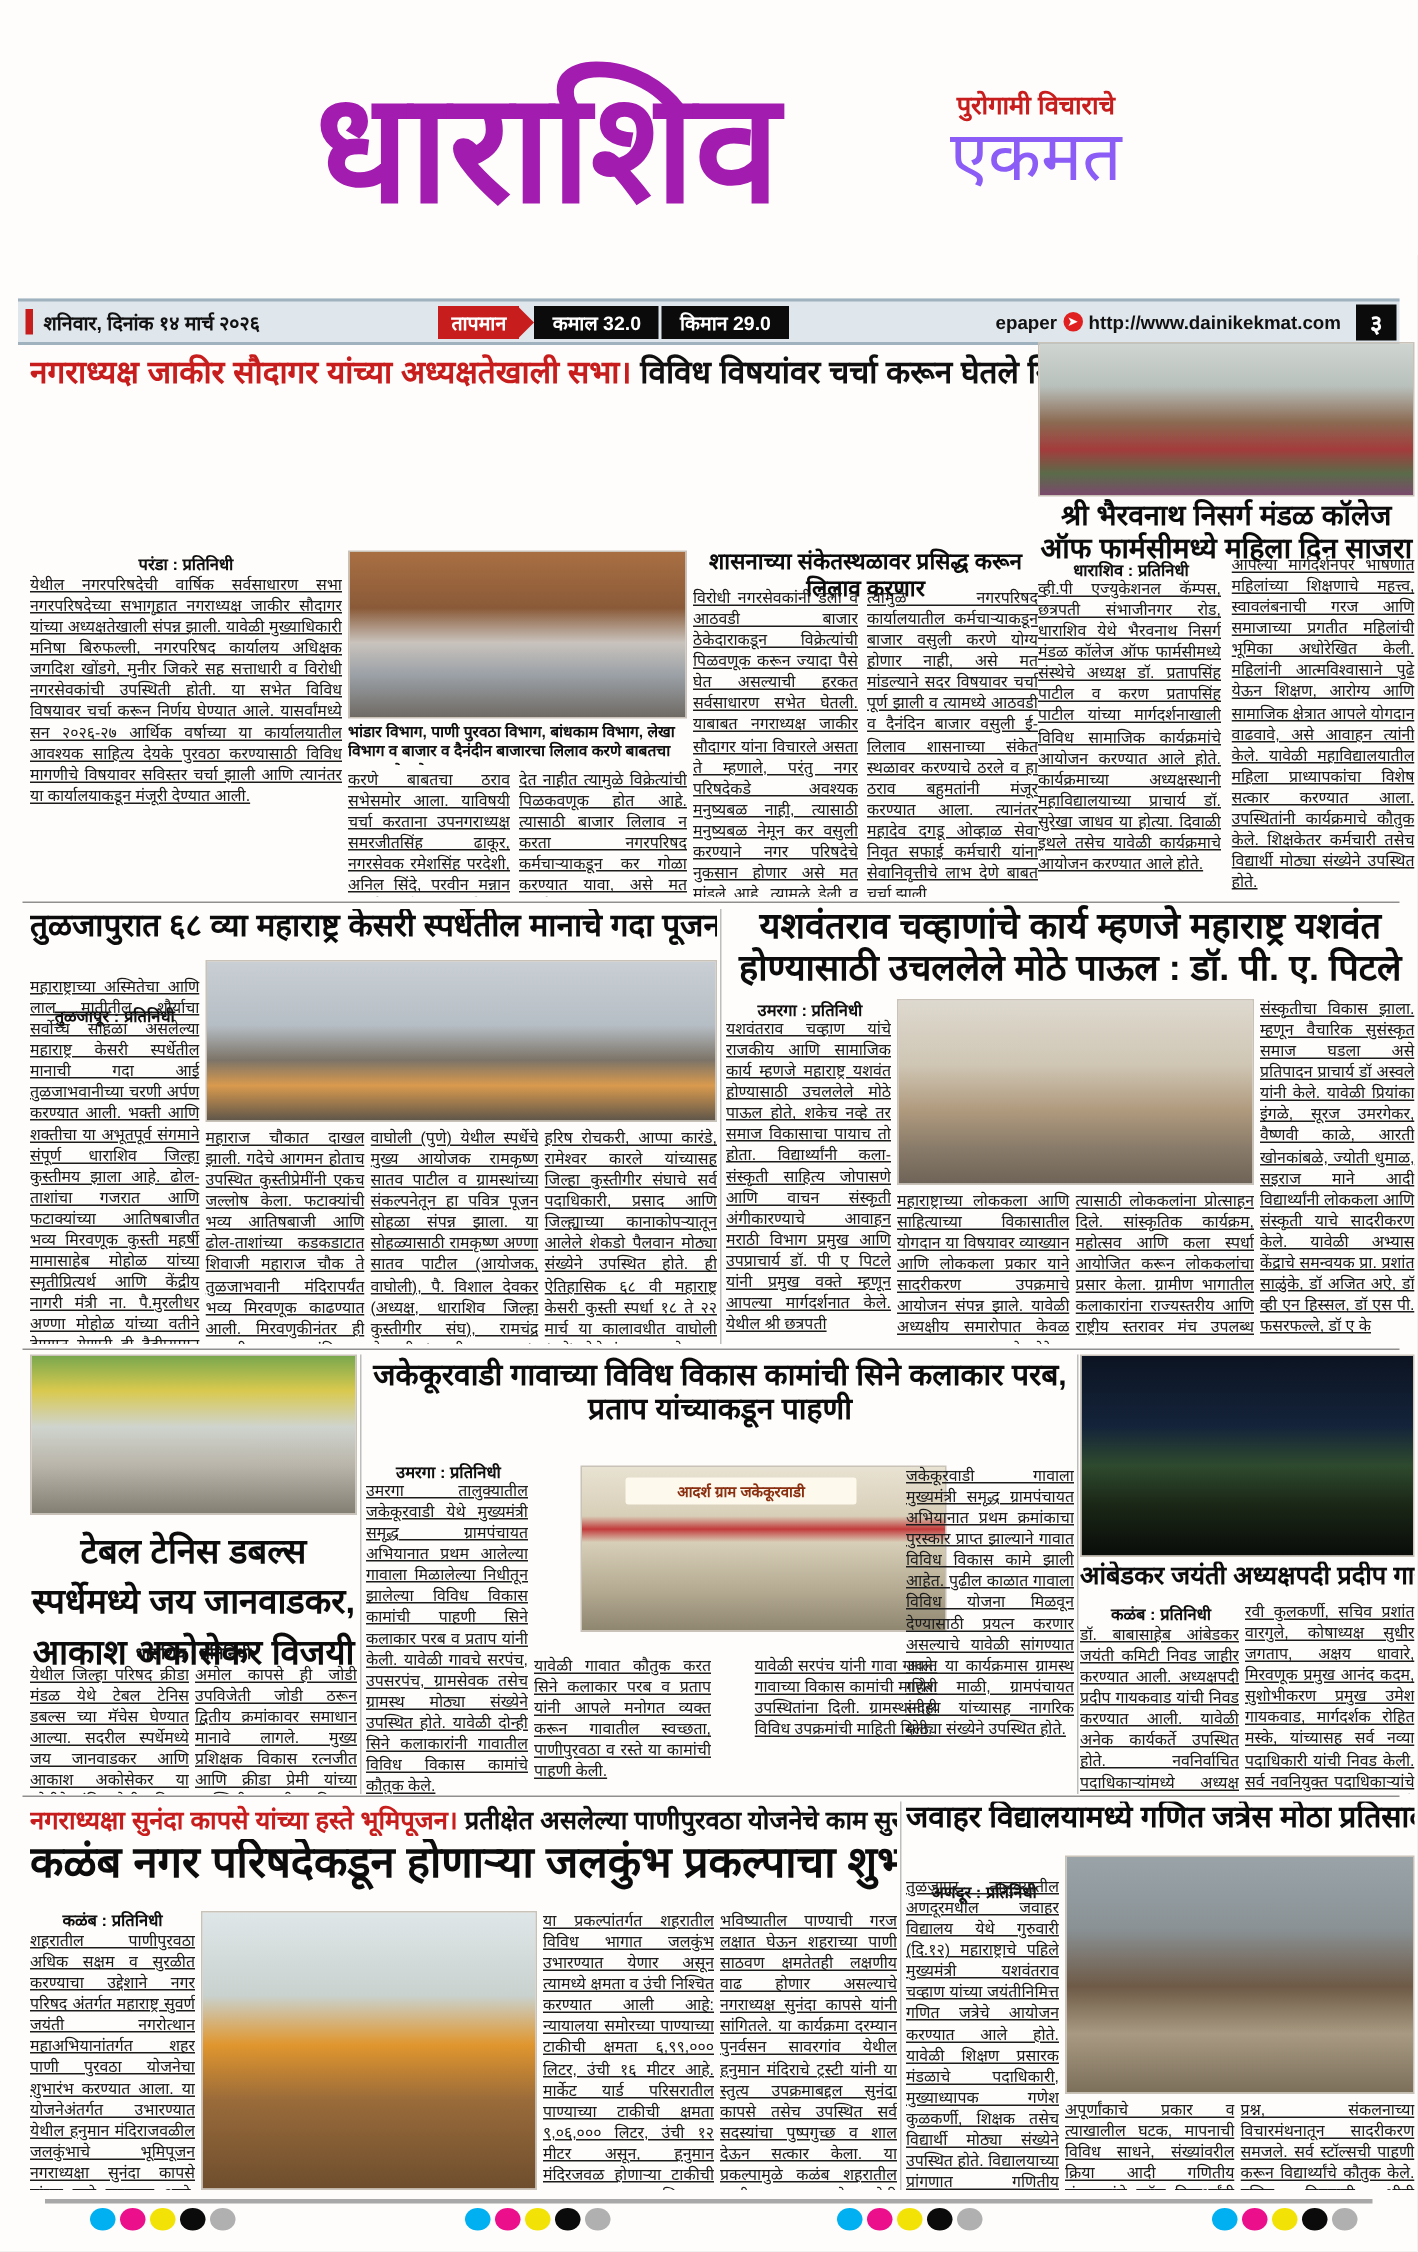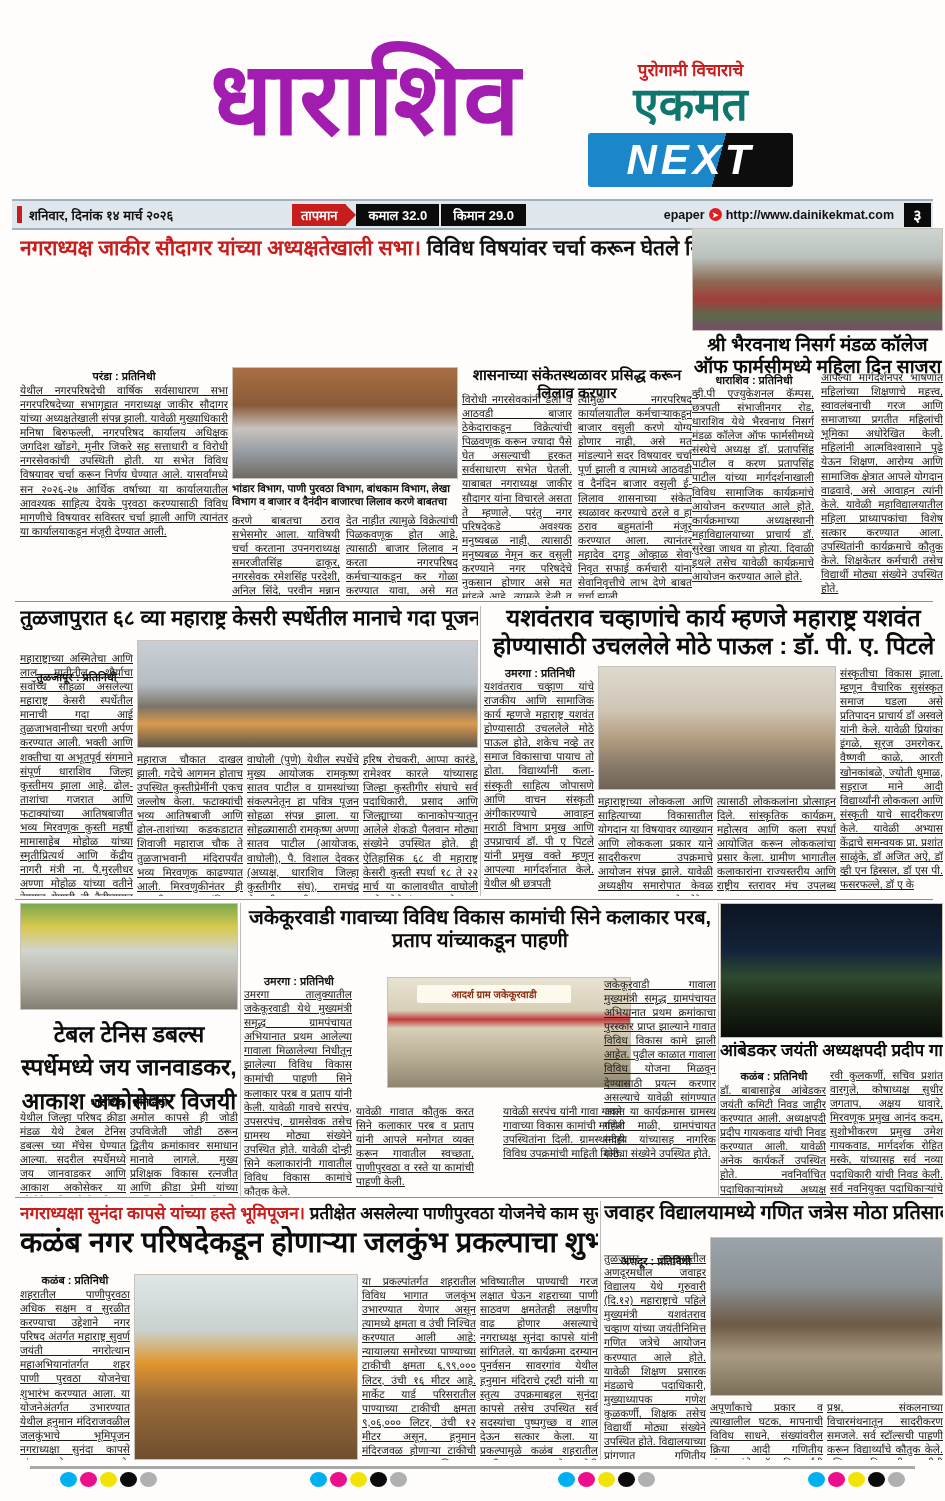--- a/index.html
+++ b/index.html
@@ -1,21 +1,21 @@
 <!DOCTYPE html>
 <html><head>
 <meta charset="utf-8">
 <style>
   html,body{margin:0;padding:0;background:#e8e8e8;}
   .page{position:relative;width:945px;height:1501px;margin:0 auto;background:#fffdfb;
         font-family:"Liberation Sans","DejaVu Sans",sans-serif;overflow:hidden;}
   .abs{position:absolute;}
   .masthead{color:#a21caf;font-weight:800;text-align:center;line-height:1;}
   .tagline{color:#c81d1d;font-weight:bold;font-size:17px;text-align:center;}
-  .brand{color:#0f766e;font-weight:700;font-size:46px;line-height:1.02;text-align:center;}
+  .brand{color:#8b5cf6;font-weight:400;font-size:46px;line-height:1.02;text-align:center;}
   .next-logo{margin-top:5px;height:54px;display:flex;align-items:center;justify-content:center;
              background:linear-gradient(105deg,#1b86ca 63%,#0d0d0d 63%);
              color:#fff;font-weight:800;font-style:italic;font-size:42px;letter-spacing:4px;border-radius:3px;}
   .datebar{background:#dfe6ec;border-top:2px solid #9fb2bd;border-bottom:2px solid #9fb2bd;
            display:flex;align-items:center;font-size:13px;color:#111;}
   .redtick{width:5px;height:17px;background:#c81d1d;margin:0 7px 0 5px;flex:0 0 auto;}
   .datetext{font-weight:bold;}
   .tempbox{background:#c81d1d;color:#fff;font-weight:bold;padding:2px 9px;margin-left:4px;}
   .temparrow{width:0;height:0;border-top:10px solid transparent;border-bottom:10px solid transparent;border-left:10px solid #c81d1d;}
   .blackbox{background:#0b0b0b;color:#fff;font-weight:bold;padding:2px 12px;}
@@ -53,21 +53,20 @@
 </style>
 </head>
 <body>
 
 <div class="page">
 
   <div class="abs masthead" style="left:150px;top:48px;width:430px;font-size:102px;">धाराशिव</div>
   <div class="abs" style="left:588px;top:58px;width:205px;">
     <div class="tagline">पुरोगामी विचाराचे</div>
     <div class="brand">एकमत</div>
-    <div class="next-logo">NEXT</div>
   </div>
 
   <div class="abs datebar" style="left:12px;top:199px;width:921px;height:27px;">
     <span class="redtick"></span>
     <span class="datetext">शनिवार, दिनांक १४ मार्च २०२६</span>
     <span style="flex:1"></span>
     <span class="tempbox">तापमान</span>
     <span class="temparrow"></span>
     <span class="blackbox">कमाल 32.0</span>
     <span class="blackbox" style="margin-left:2px;">किमान 29.0</span>

